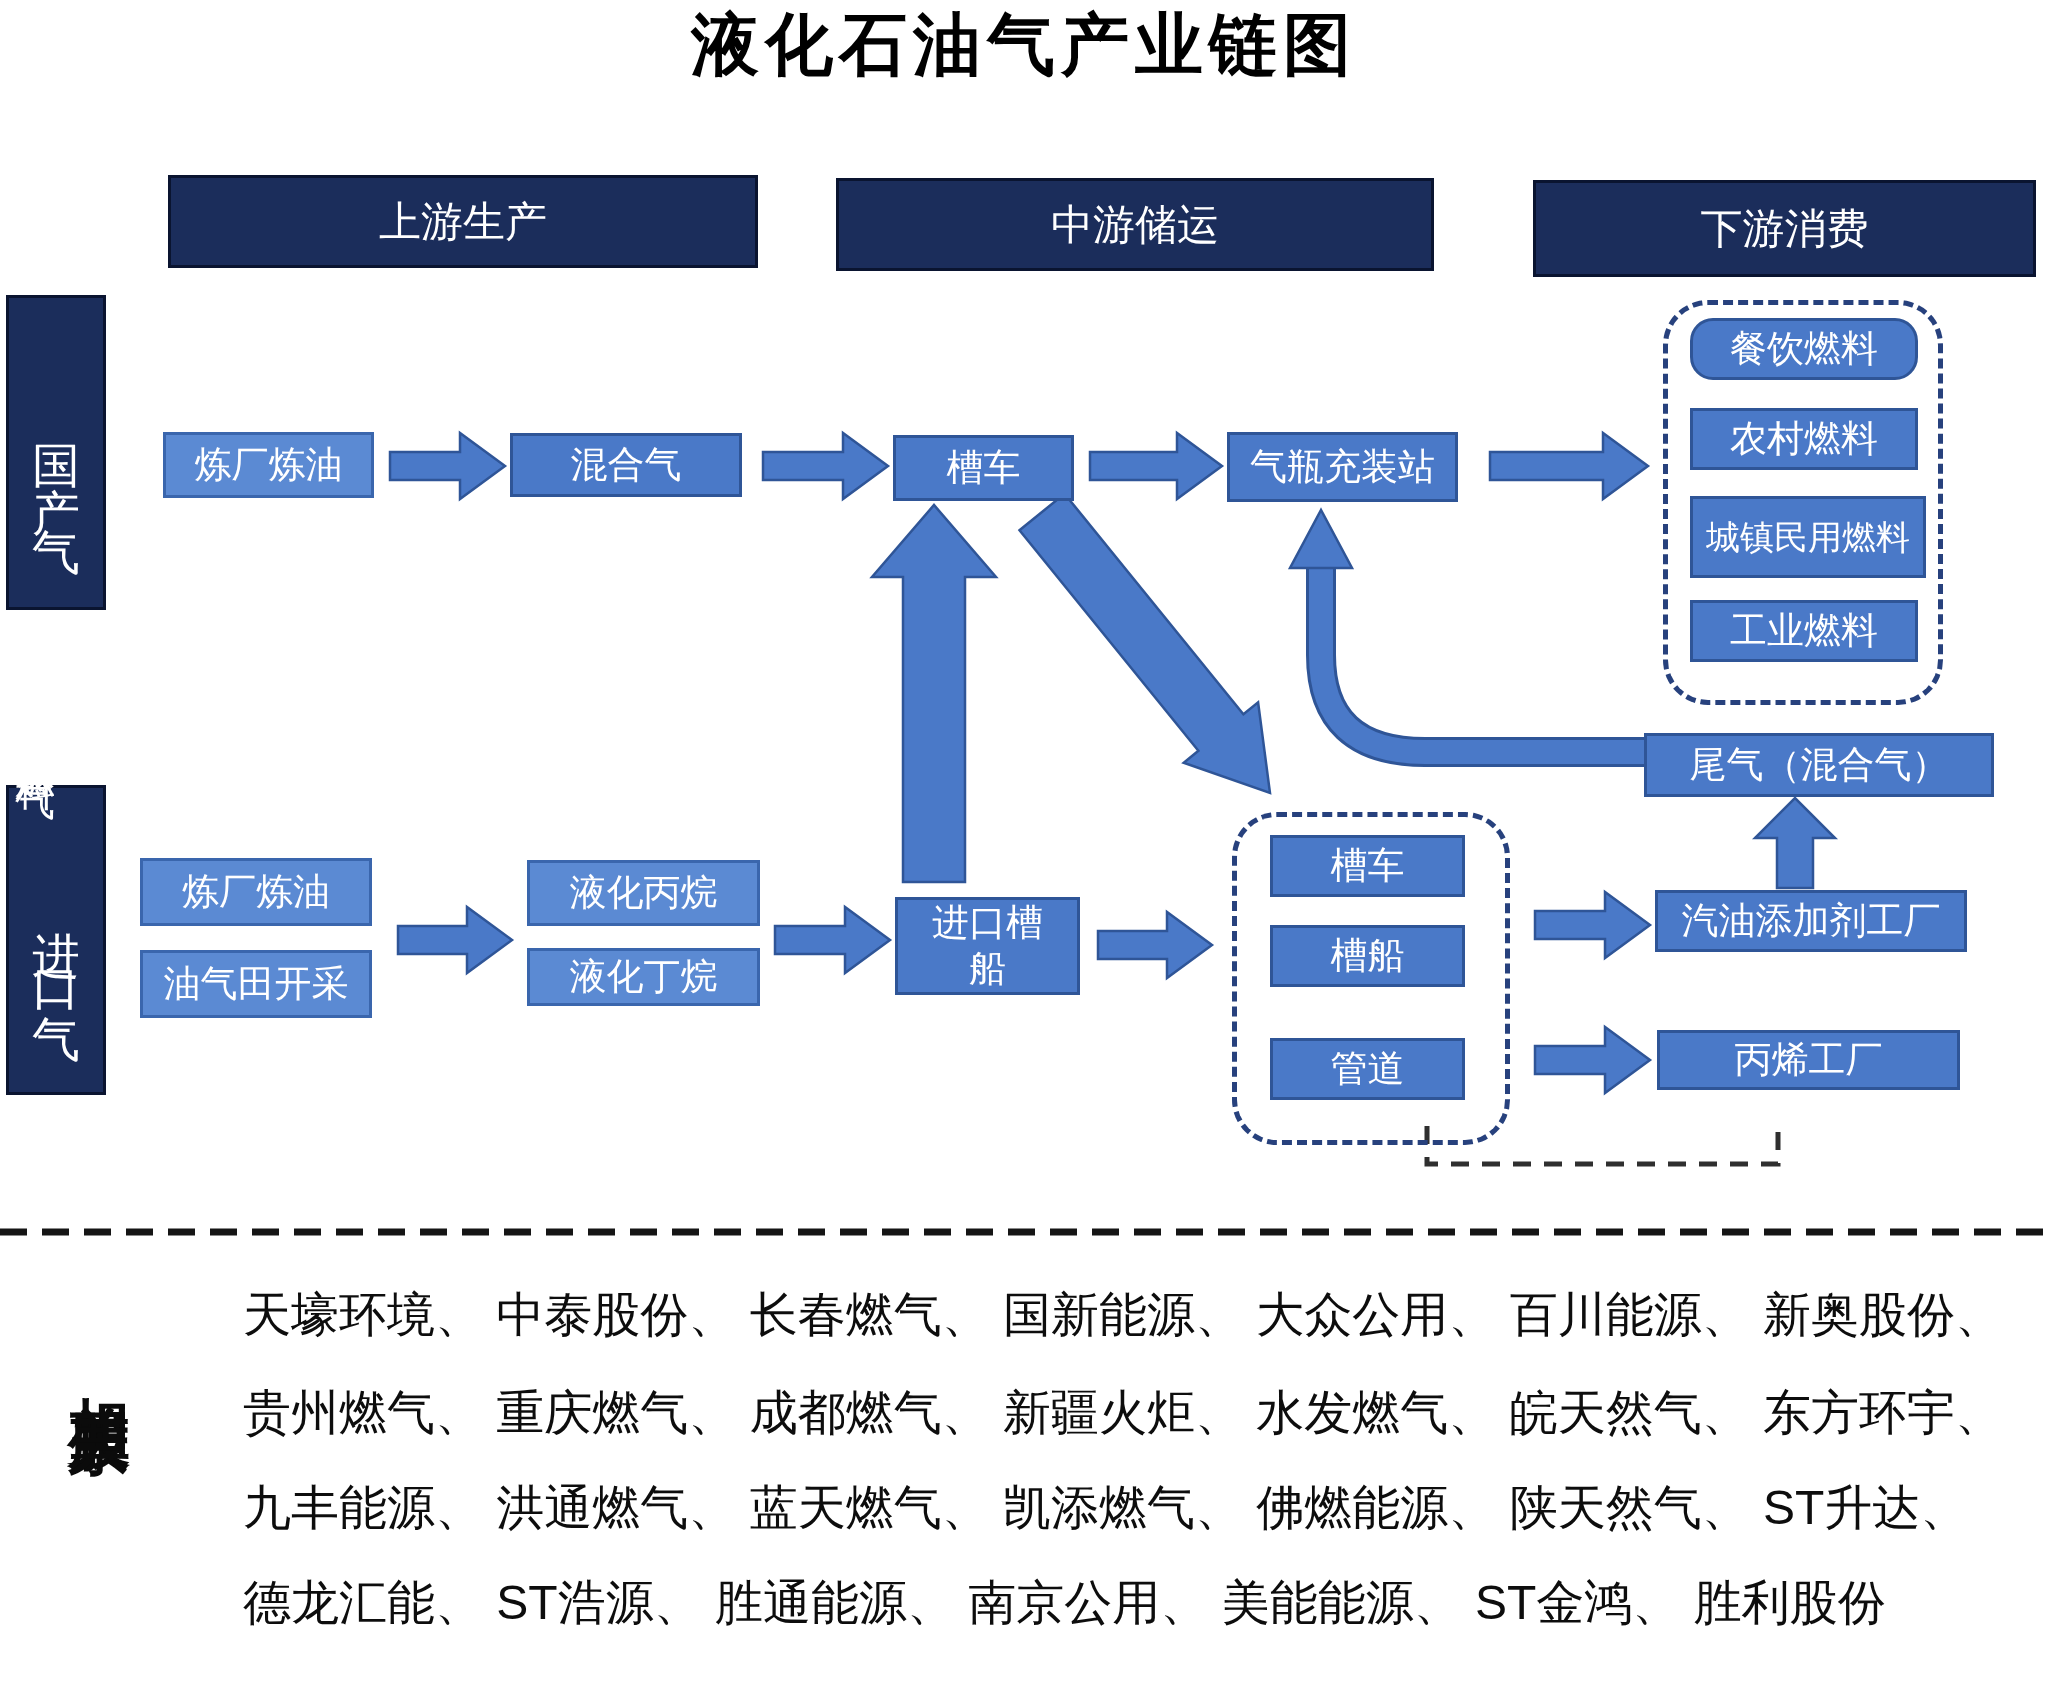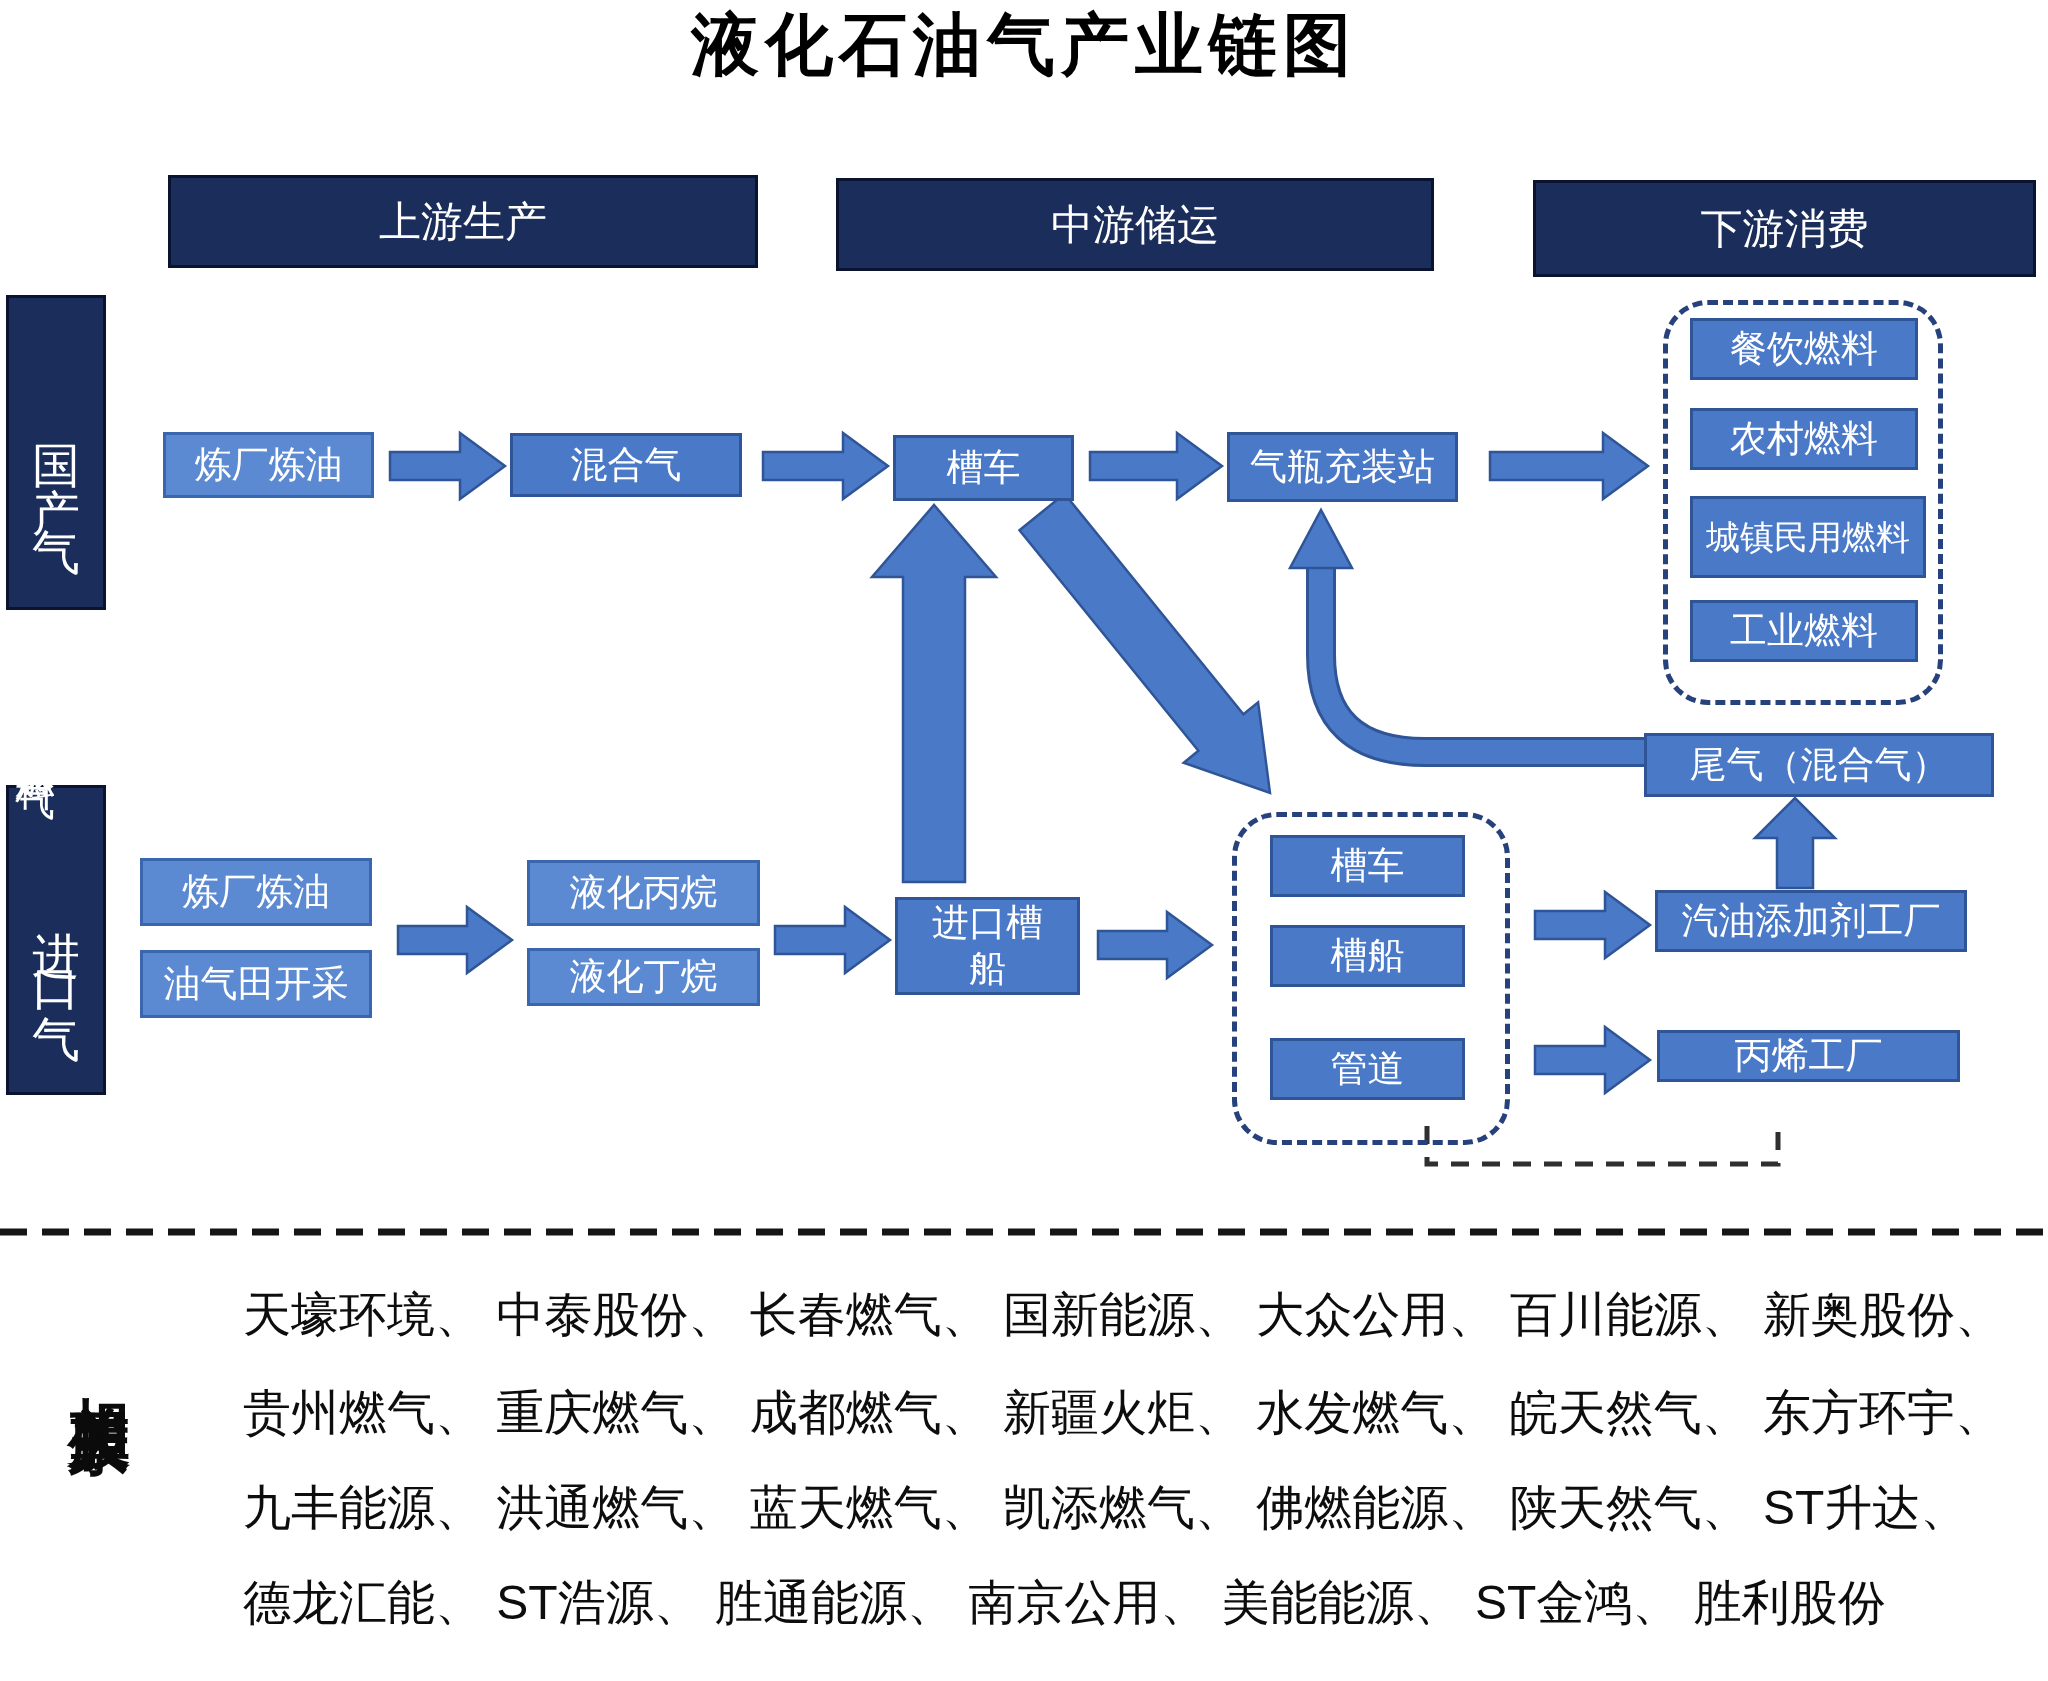--- a/index.html
+++ b/index.html
@@ -81,40 +81,40 @@
     <span>混合气</span>
   </div>
   <div class="abs box" style="left:893px;top:435px;width:181px;height:66px;">
     <span>槽车</span>
   </div>
   <div class="abs box" style="left:1227px;top:432px;width:231px;height:70px;">
     <span>气瓶充装站</span>
   </div>
 
   <div class="abs dashbox" style="left:1663px;top:300px;width:280px;height:405px;"></div>
-  <div class="abs box" style="left:1690px;top:318px;width:228px;height:62px;">
+  <div class="abs box" style="left:1690px;top:318px;width:228px;height:62px;border-radius:23px;">
     <span>餐饮燃料</span>
   </div>
   <div class="abs box" style="left:1690px;top:408px;width:228px;height:62px;">
     <span>农村燃料</span>
   </div>
   <div class="abs box" style="left:1690px;top:496px;width:236px;height:82px;font-size:34px;">
     <span>城镇民用燃料</span>
   </div>
   <div class="abs box" style="left:1690px;top:600px;width:228px;height:62px;">
     <span>工业燃料</span>
   </div>
 
   <div class="abs box" style="left:1644px;top:733px;width:350px;height:64px;">
     <span>尾气（混合气）</span>
   </div>
   <div class="abs box" style="left:1655px;top:890px;width:312px;height:62px;">
     <span>汽油添加剂工厂</span>
   </div>
-  <div class="abs box" style="left:1657px;top:1030px;width:303px;height:52px;">
+  <div class="abs box" style="left:1657px;top:1030px;width:303px;height:60px;">
     <span>丙烯工厂</span>
   </div>
 
   <div class="abs box box-light" style="left:140px;top:858px;width:232px;height:68px;">
     <span>炼厂炼油</span>
   </div>
   <div class="abs box box-light" style="left:140px;top:950px;width:232px;height:68px;">
     <span>油气田开采</span>
   </div>
   <div class="abs box box-light" style="left:527px;top:860px;width:233px;height:66px;">

